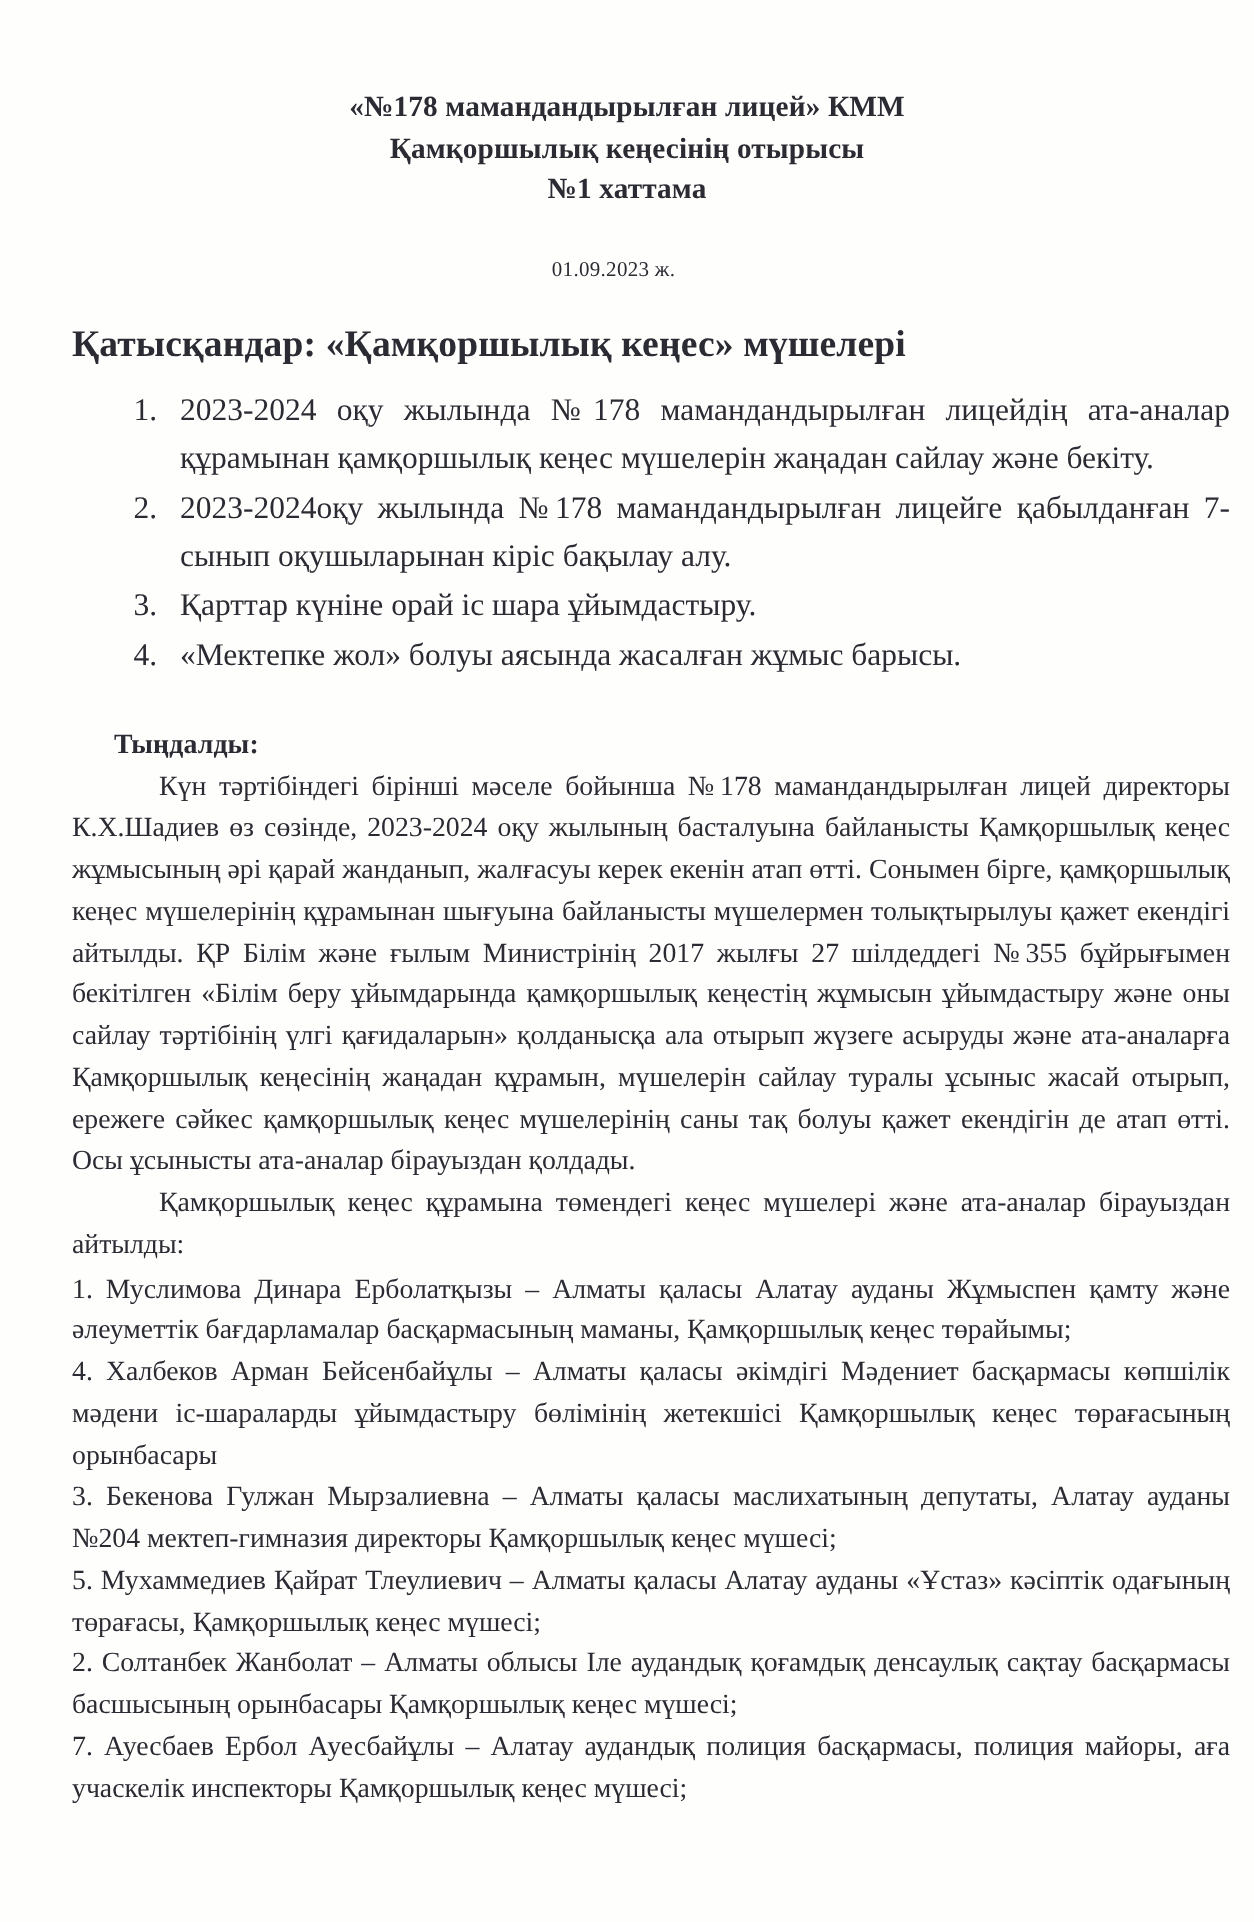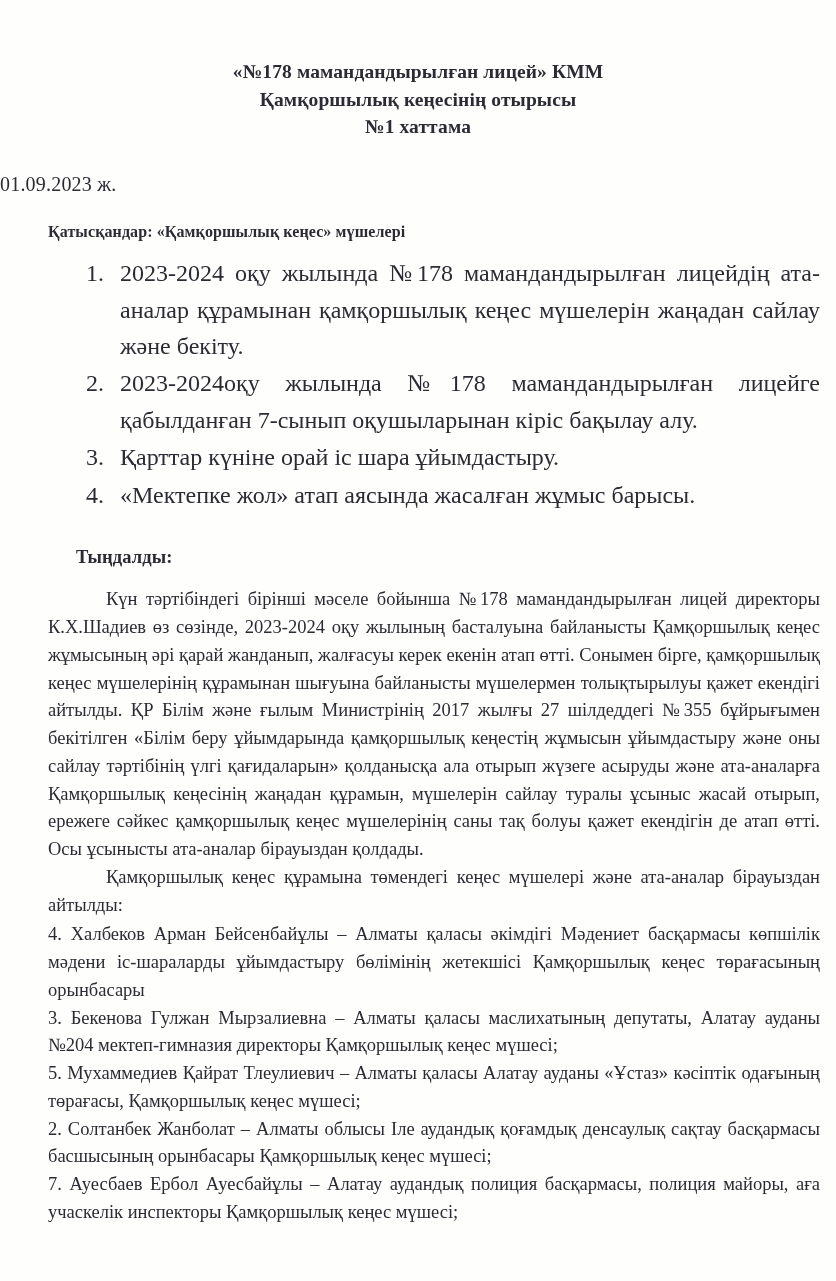--- a/index.html
+++ b/index.html
@@ -33,73 +33,73 @@
     letter-spacing: 0.1px;
     padding-top: 58px;
   }
   .doc-head .hline {
     display: block;
     white-space: nowrap;
   }
 
   
   .date-row {
-    text-align: left;
-    font-size: 20px;
+    text-align: center;
+    font-size: 14px;
     padding-right: 18px;
     margin-top: 32px;
     letter-spacing: 0.2px;
   }
 
   
   .body-wrap {
     padding: 0 16px 0 48px;
   }
 
   .attendees {
-    font-size: 16px;
+    font-size: 25px;
     font-weight: bold;
     margin-top: 27px;
     letter-spacing: 0.1px;
   }
 
   .section-label {
     font-size: 18.5px;
     font-weight: bold;
     margin-top: 34px;
     letter-spacing: 0.1px;
   }
   .section-label.indented {
     margin-left: 28px;
   }
 
   
   ol.agenda {
     margin: 14px 0 0 0;
     padding-left: 62px;
-    font-size: 24px;
+    font-size: 21px;
     line-height: 1.52;
   }
   ol.agenda > li {
     text-align: justify;
     padding-left: 10px;
     margin-bottom: 1px;
   }
 
   
   p.para {
     font-size: 18.5px;
     line-height: 1.50;
     text-align: justify;
     text-justify: inter-word;
     margin: 0;
     text-indent: 58px;
   }
   p.para.first {
-    margin-top: 18px;
+    margin-top: 4px;
   }
   p.para.second {
     margin-top: 0;
   }
 
   
   .roster {
     margin-top: 2px;
     font-size: 18.5px;
     line-height: 1.50;
@@ -125,29 +125,30 @@
 
   <div class="body-wrap">
 
     <div class="attendees">Қатысқандар: «Қамқоршылық кеңес» мүшелері</div>
 
 
     <ol class="agenda">
       <li>2023-2024 оқу жылында №178 мамандандырылған лицейдің ата-аналар құрамынан қамқоршылық кеңес мүшелерін  жаңадан сайлау және бекіту.</li>
       <li>2023-2024оқу жылында №178 мамандандырылған лицейге қабылданған 7-сынып оқушыларынан кіріс бақылау алу.</li>
       <li>Қарттар күніне орай іс шара ұйымдастыру.</li>
-      <li>«Мектепке жол» атап аясында жасалған жұмыс барысы.</li>
+      <li>«Мектепке жол» болуы аясында жасалған жұмыс барысы.</li>
     </ol>
 
     <div class="section-label indented">Тыңдалды:</div>
 
     <p class="para first">Күн тәртібіндегі  бірінші мәселе бойынша №178 мамандандырылған лицей директоры К.Х.Шадиев өз сөзінде, 2023-2024 оқу жылының басталуына байланысты Қамқоршылық кеңес жұмысының әрі қарай жанданып, жалғасуы керек екенін атап өтті. Сонымен бірге, қамқоршылық кеңес мүшелерінің құрамынан шығуына байланысты мүшелермен толықтырылуы қажет екендігі айтылды. ҚР Білім және ғылым Министрінің 2017 жылғы 27 шілдеддегі №355 бұйрығымен бекітілген «Білім беру ұйымдарында қамқоршылық кеңестің жұмысын ұйымдастыру және  оны сайлау тәртібінің үлгі қағидаларын» қолданысқа ала отырып жүзеге асыруды және ата-аналарға Қамқоршылық кеңесінің жаңадан құрамын, мүшелерін сайлау туралы ұсыныс жасай отырып, ережеге сәйкес қамқоршылық кеңес мүшелерінің саны тақ болуы қажет екендігін де атап өтті. Осы ұсынысты ата-аналар бірауыздан қолдады.</p>
     <p class="para second">Қамқоршылық кеңес құрамына төмендегі кеңес мүшелері және  ата-аналар бірауыздан айтылды:</p>
 
     <div class="roster">
+      <p class="member">1. Муслимова Динара Ерболатқызы – Алматы қаласы Алатау ауданы Жұмыспен қамту және әлеуметтік бағдарламалар басқармасының маманы, Қамқоршылық  кеңес  төрайымы;</p>
       <p class="member">4. Халбеков Арман Бейсенбайұлы –  Алматы қаласы әкімдігі Мәдениет басқармасы көпшілік мәдени іс-шараларды ұйымдастыру бөлімінің жетекшісі Қамқоршылық  кеңес   төрағасының орынбасары</p>
       <p class="member">3. Бекенова Гулжан Мырзалиевна –  Алматы қаласы маслихатының  депутаты, Алатау ауданы  №204 мектеп-гимназия директоры Қамқоршылық кеңес мүшесі;</p>
       <p class="member">5. Мухаммедиев Қайрат Тлеулиевич – Алматы қаласы  Алатау ауданы «Ұстаз» кәсіптік одағының төрағасы, Қамқоршылық  кеңес мүшесі;</p>
       <p class="member">2. Солтанбек  Жанболат – Алматы облысы   Іле аудандық қоғамдық денсаулық сақтау басқармасы басшысының  орынбасары Қамқоршылық кеңес  мүшесі;</p>
       <p class="member">7. Ауесбаев Ербол Ауесбайұлы  –  Алатау аудандық полиция басқармасы, полиция майоры, аға учаскелік инспекторы Қамқоршылық  кеңес мүшесі;</p>
 
     </div>
 
   </div>
 </div>

